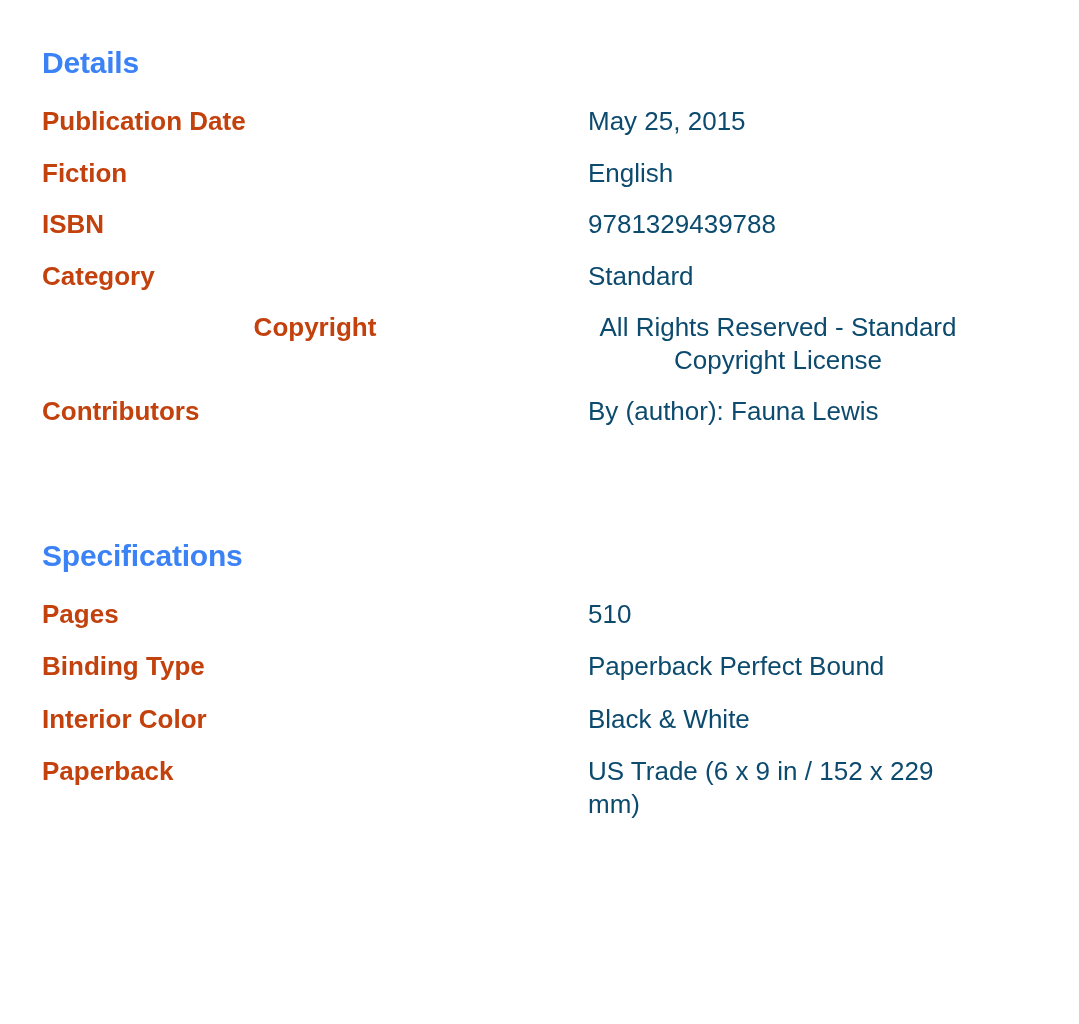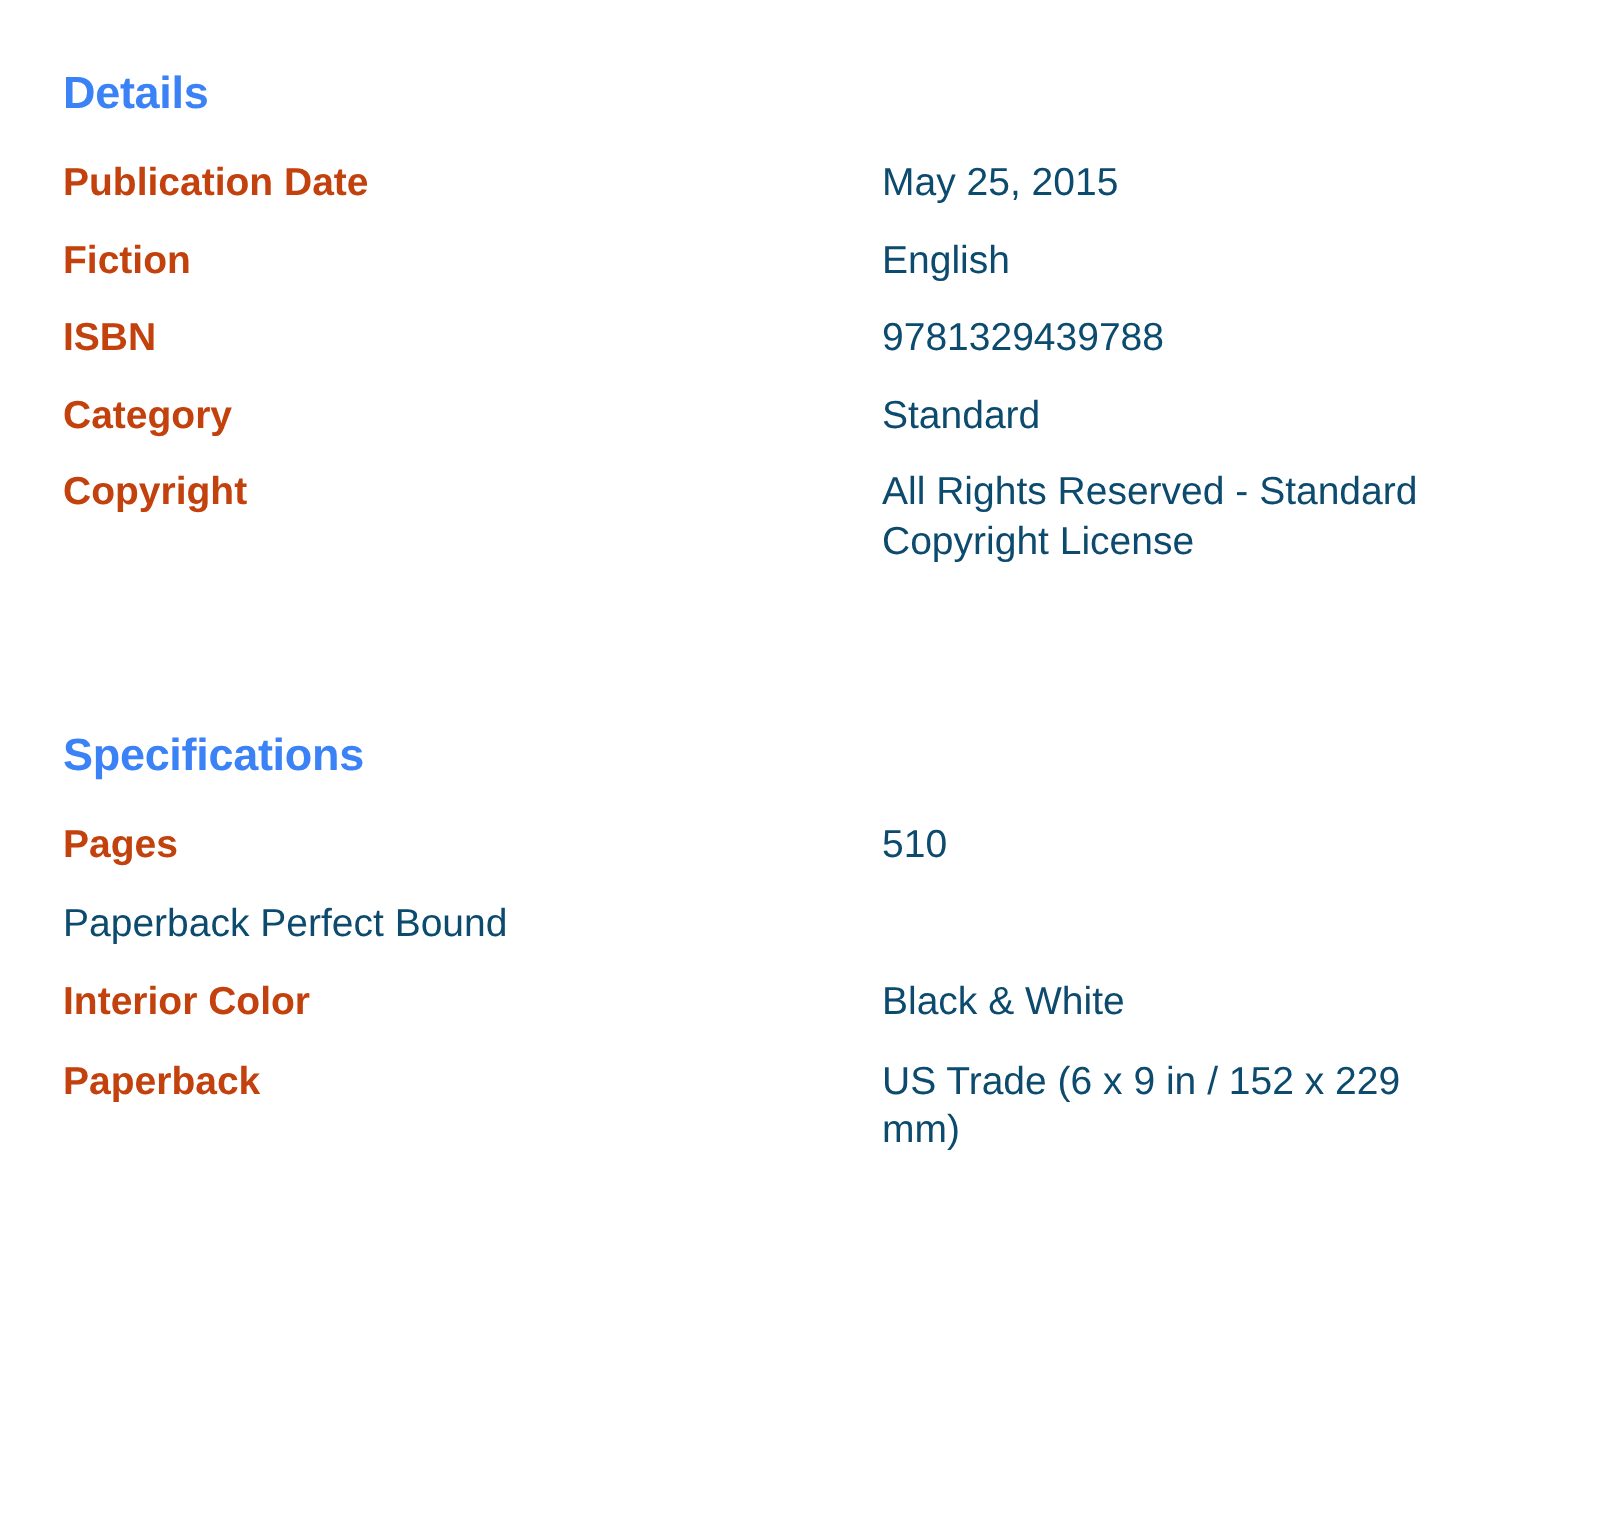--- a/index.html
+++ b/index.html
@@ -30,20 +30,21 @@
     margin: 0;
     padding: 0;
   }
   .spec-row {
     display: flex;
     align-items: flex-start;
     margin-bottom: 18px;
   }
   .spec-row.tight {
     margin-bottom: 0;
+    text-align: center;
   }
   .spec-label {
     width: 546px;
     flex: 0 0 546px;
     font-size: 26px;
     line-height: 1.25;
     color: #c2410c;
     font-weight: 700;
   }
   .spec-value {
@@ -92,37 +93,42 @@
       <div class="spec-row">
         <div class="spec-label">Category</div>
         <div class="spec-value">Standard</div>
       </div>
 
       <div class="spec-row tight">
         <div class="spec-label">Copyright</div>
         <div class="spec-value">All Rights Reserved - Standard Copyright License</div>
       </div>
 
+      <div class="spec-row">
+        <div class="spec-label">Contributors</div>
+        <div class="spec-value">By (author): Fauna Lewis</div>
+      </div>
 
     </div>
   </section>
 
   <div class="section-gap"></div>
 
   <section class="specs-section">
     <h2 class="section-title">Specifications</h2>
 
     <div class="spec-list">
 
       <div class="spec-row">
         <div class="spec-label">Pages</div>
         <div class="spec-value">510</div>
       </div>
 
       <div class="spec-row">
+        <div class="spec-label">Binding Type</div>
         <div class="spec-value">Paperback Perfect Bound</div>
       </div>
 
       <div class="spec-row">
         <div class="spec-label">Interior Color</div>
         <div class="spec-value">Black &amp; White</div>
       </div>
 
       <div class="spec-row">
         <div class="spec-label">Paperback</div>

